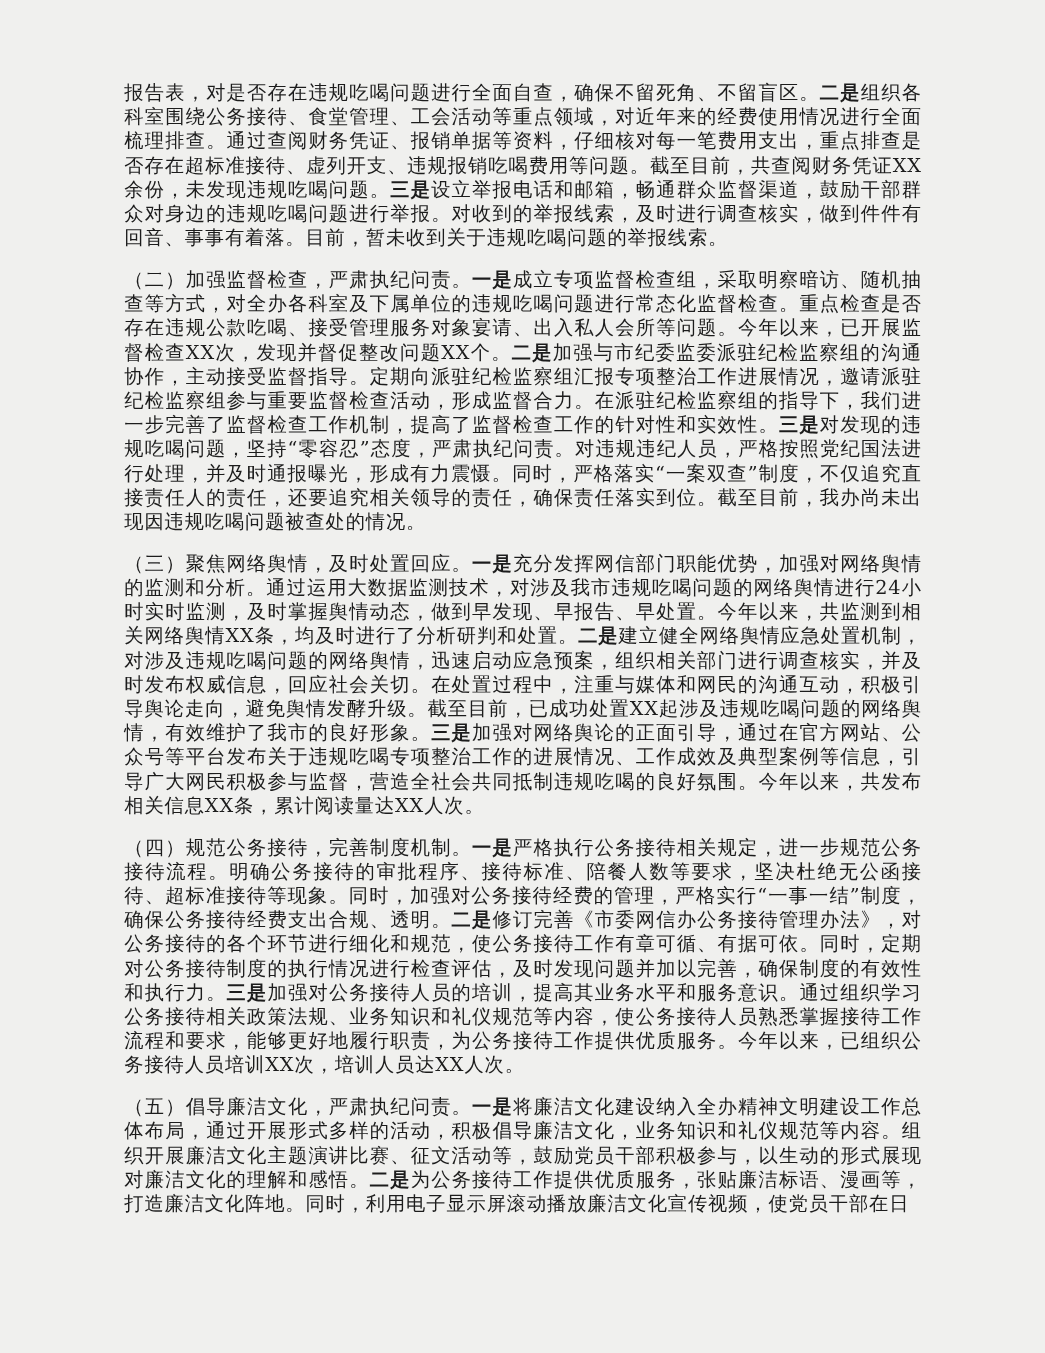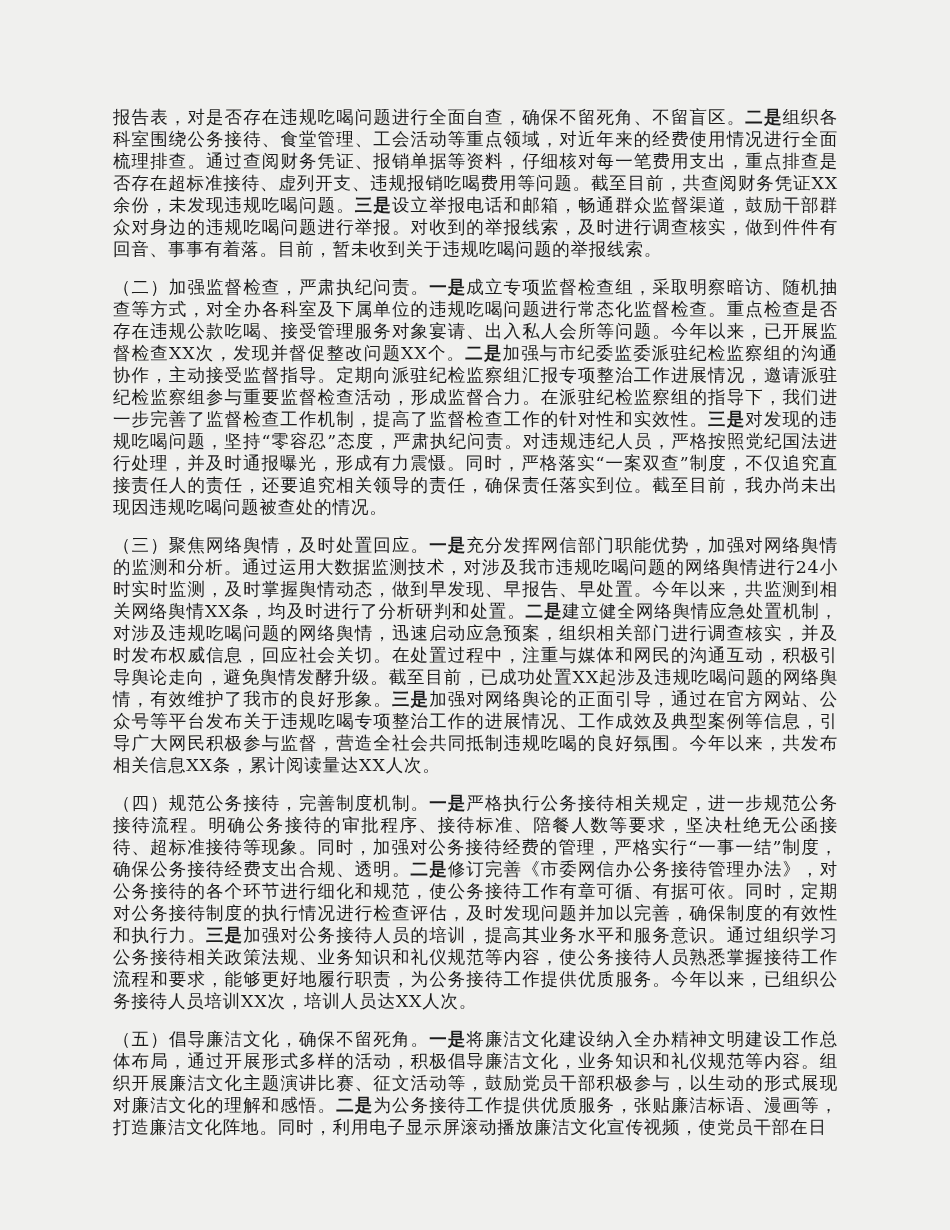--- a/index.html
+++ b/index.html
@@ -10,21 +10,21 @@
     width: 950px;
     height: 1230px;
     background: #f0f0ee;
     overflow: hidden;
     font-family: "DejaVu Serif", "Liberation Serif", serif;
   }
   .page {
     box-sizing: border-box;
     width: 950px;
     height: 1230px;
-    padding: 106px 112px 40px 113px;
+    padding: 74px 112px 40px 113px;
     background: #f0f0ee;
   }
   .doc-body {
     color: #1c1c1c;
     font-size: 17.5px;
     line-height: 22px;
     letter-spacing: 0.8px;
     text-align: justify;
   }
   .doc-paragraph {
@@ -40,15 +40,15 @@
 </style>
 </head>
 <body>
 
 <div class="page">
   <div class="doc-body" id="doc-body">
       <p class="doc-paragraph"><span class="seg-regular">报告表，对是否存在违规吃喝问题进行全面自查，确保不留死角、不留盲区。</span><span class="seg-bold">二是</span><span class="seg-regular">组织各科室围绕公务接待、食堂管理、工会活动等重点领域，对近年来的经费使用情况进行全面梳理排查。通过查阅财务凭证、报销单据等资料，仔细核对每一笔费用支出，重点排查是否存在超标准接待、虚列开支、违规报销吃喝费用等问题。截至目前，共查阅财务凭证XX余份，未发现违规吃喝问题。</span><span class="seg-bold">三是</span><span class="seg-regular">设立举报电话和邮箱，畅通群众监督渠道，鼓励干部群众对身边的违规吃喝问题进行举报。对收到的举报线索，及时进行调查核实，做到件件有回音、事事有着落。目前，暂未收到关于违规吃喝问题的举报线索。</span></p>
       <p class="doc-paragraph"><span class="seg-regular">（二）加强监督检查，严肃执纪问责。</span><span class="seg-bold">一是</span><span class="seg-regular">成立专项监督检查组，采取明察暗访、随机抽查等方式，对全办各科室及下属单位的违规吃喝问题进行常态化监督检查。重点检查是否存在违规公款吃喝、接受管理服务对象宴请、出入私人会所等问题。今年以来，已开展监督检查XX次，发现并督促整改问题XX个。</span><span class="seg-bold">二是</span><span class="seg-regular">加强与市纪委监委派驻纪检监察组的沟通协作，主动接受监督指导。定期向派驻纪检监察组汇报专项整治工作进展情况，邀请派驻纪检监察组参与重要监督检查活动，形成监督合力。在派驻纪检监察组的指导下，我们进一步完善了监督检查工作机制，提高了监督检查工作的针对性和实效性。</span><span class="seg-bold">三是</span><span class="seg-regular">对发现的违规吃喝问题，坚持“零容忍”态度，严肃执纪问责。对违规违纪人员，严格按照党纪国法进行处理，并及时通报曝光，形成有力震慑。同时，严格落实“一案双查”制度，不仅追究直接责任人的责任，还要追究相关领导的责任，确保责任落实到位。截至目前，我办尚未出现因违规吃喝问题被查处的情况。</span></p>
       <p class="doc-paragraph"><span class="seg-regular">（三）聚焦网络舆情，及时处置回应。</span><span class="seg-bold">一是</span><span class="seg-regular">充分发挥网信部门职能优势，加强对网络舆情的监测和分析。通过运用大数据监测技术，对涉及我市违规吃喝问题的网络舆情进行24小时实时监测，及时掌握舆情动态，做到早发现、早报告、早处置。今年以来，共监测到相关网络舆情XX条，均及时进行了分析研判和处置。</span><span class="seg-bold">二是</span><span class="seg-regular">建立健全网络舆情应急处置机制，对涉及违规吃喝问题的网络舆情，迅速启动应急预案，组织相关部门进行调查核实，并及时发布权威信息，回应社会关切。在处置过程中，注重与媒体和网民的沟通互动，积极引导舆论走向，避免舆情发酵升级。截至目前，已成功处置XX起涉及违规吃喝问题的网络舆情，有效维护了我市的良好形象。</span><span class="seg-bold">三是</span><span class="seg-regular">加强对网络舆论的正面引导，通过在官方网站、公众号等平台发布关于违规吃喝专项整治工作的进展情况、工作成效及典型案例等信息，引导广大网民积极参与监督，营造全社会共同抵制违规吃喝的良好氛围。今年以来，共发布相关信息XX条，累计阅读量达XX人次。</span></p>
       <p class="doc-paragraph"><span class="seg-regular">（四）规范公务接待，完善制度机制。</span><span class="seg-bold">一是</span><span class="seg-regular">严格执行公务接待相关规定，进一步规范公务接待流程。明确公务接待的审批程序、接待标准、陪餐人数等要求，坚决杜绝无公函接待、超标准接待等现象。同时，加强对公务接待经费的管理，严格实行“一事一结”制度，确保公务接待经费支出合规、透明。</span><span class="seg-bold">二是</span><span class="seg-regular">修订完善《市委网信办公务接待管理办法》，对公务接待的各个环节进行细化和规范，使公务接待工作有章可循、有据可依。同时，定期对公务接待制度的执行情况进行检查评估，及时发现问题并加以完善，确保制度的有效性和执行力。</span><span class="seg-bold">三是</span><span class="seg-regular">加强对公务接待人员的培训，提高其业务水平和服务意识。通过组织学习公务接待相关政策法规、业务知识和礼仪规范等内容，使公务接待人员熟悉掌握接待工作流程和要求，能够更好地履行职责，为公务接待工作提供优质服务。今年以来，已组织公务接待人员培训XX次，培训人员达XX人次。</span></p>
-      <p class="doc-paragraph"><span class="seg-regular">（五）倡导廉洁文化，确保不留死角。</span><span class="seg-bold">一是</span><span class="seg-regular">将廉洁文化建设纳入全办精神文明建设工作总体布局，通过开展形式多样的活动，积极倡导廉洁文化，业务知识和礼仪规范等内容。组织开展廉洁文化主题演讲比赛、征文活动等，鼓励党员干部积极参与，以生动的形式展现对廉洁文化的理解和感悟。</span><span class="seg-bold">二是</span><span class="seg-regular">为公务接待工作提供优质服务，张贴廉洁标语、漫画等，打造廉洁文化阵地。同时，利用电子显示屏滚动播放廉洁文化宣传视频，使党员干部在日</span></p>
+      <p class="doc-paragraph"><span class="seg-regular">（五）倡导廉洁文化，严肃执纪问责。</span><span class="seg-bold">一是</span><span class="seg-regular">将廉洁文化建设纳入全办精神文明建设工作总体布局，通过开展形式多样的活动，积极倡导廉洁文化，业务知识和礼仪规范等内容。组织开展廉洁文化主题演讲比赛、征文活动等，鼓励党员干部积极参与，以生动的形式展现对廉洁文化的理解和感悟。</span><span class="seg-bold">二是</span><span class="seg-regular">为公务接待工作提供优质服务，张贴廉洁标语、漫画等，打造廉洁文化阵地。同时，利用电子显示屏滚动播放廉洁文化宣传视频，使党员干部在日</span></p>
     </div>
 </div>
 
 </body></html>

